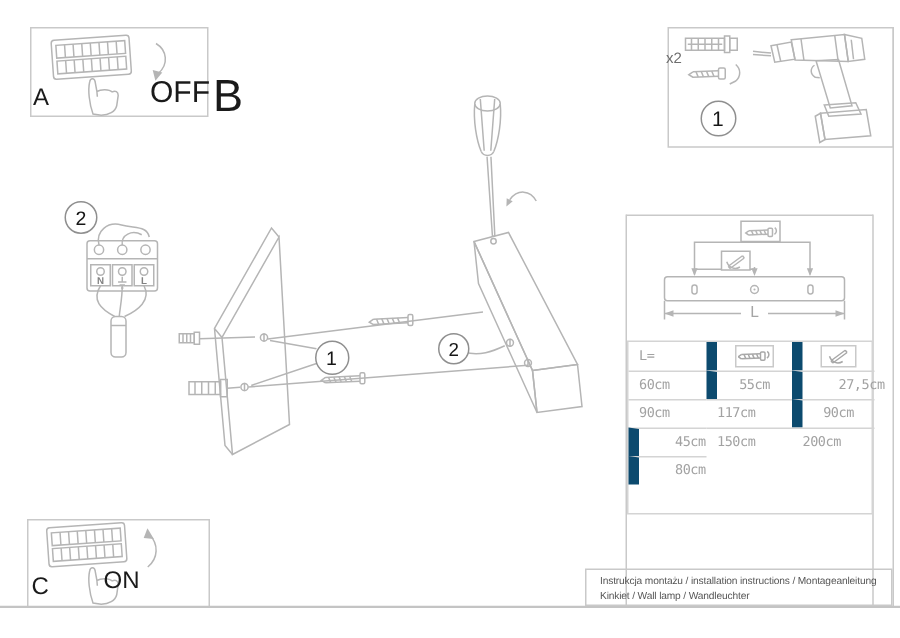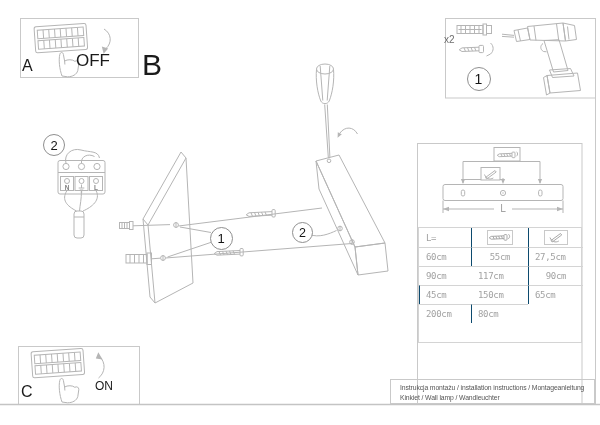--- a/index.html
+++ b/index.html
@@ -9,25 +9,25 @@
   .t{position:absolute;color:#1a1a1a;line-height:1;white-space:nowrap}
   .circle{position:absolute;border:1px solid #8f8f8f;border-radius:50%;background:#fff;
           display:flex;align-items:center;justify-content:center;color:#161616}
   .tiny{position:absolute;font-size:6.5px;font-weight:bold;color:#828282;width:10px;text-align:center;line-height:1}
   .dimL{position:absolute;left:494px;top:202.5px;width:18px;text-align:center;
         font-family:"DejaVu Sans Mono",monospace;font-size:10px;color:#a5a5a5;background:#fff}
   .spec{position:absolute;left:418px;top:227px;width:164px;height:116px;display:grid;
         grid-template-columns:52px 57px 55px;grid-template-rows:repeat(6,1fr);
         border:1px solid #d4d4d4;box-sizing:border-box;
         font-family:"DejaVu Sans Mono",monospace;font-size:9px;color:#a2a2a2;letter-spacing:-0.3px}
-  .spec>div{display:flex;align-items:center;border-left:1px solid #0c4a6e;border-top:1px solid #d4d4d4;box-sizing:border-box}
+  .spec>div{display:flex;align-items:center;border-left:7px solid #0c4a6e;border-top:1px solid #d4d4d4;box-sizing:border-box}
   .spec>div.r1{border-top:none}
   .spec>div.cl{border-left:none;justify-content:flex-start;padding-left:7px}
   .spec>div.cc{justify-content:center}
-  .spec>div.c3{justify-content:flex-start;padding-left:6px}
+  .spec>div.c3{justify-content:flex-start;padding-left:24px}
   .iconbox{border:1px solid #c9c9c9;background:#fff;display:flex;align-items:center;justify-content:center}
   .footerbox{position:absolute;left:390px;top:378.5px;width:205px;height:25px;border:1px solid #c9c9c9;
              box-sizing:border-box;padding:3.5px 0 0 9px;overflow:hidden;
              font-size:6.8px;line-height:9.5px;color:#565656;letter-spacing:-0.1px}
 </style>
 </head>
 <body>
 
 <div class="page">
 
@@ -216,24 +216,24 @@
           <path d="M1,5.5 C2.5,9.8 6.5,11 9.8,9"></path>
         </g>
         <path d="M443,200.5 V213 M563,200.5 V213 M443,209 H563"></path>
         <polygon points="443,209 449,206.8 449,211.2" fill="#b5b5b5" stroke="none"></polygon>
         <polygon points="563,209 557,206.8 557,211.2" fill="#b5b5b5" stroke="none"></polygon>
       </g>
     </g>
   </svg>
 
   <div class="t" style="left:22px;top:58px;font-size:16px">A</div>
-  <div class="t" style="left:76px;top:52px;font-size:17px">OFF</div>
+  <div class="t" style="left:100px;top:52px;font-size:20px">OFF</div>
   <div class="t" style="left:142px;top:50px;font-size:30px">B</div>
   <div class="t" style="left:21px;top:384px;font-size:16px">C</div>
-  <div class="t" style="left:95px;top:380px;font-size:12px">ON</div>
+  <div class="t" style="left:69px;top:380px;font-size:16px">ON</div>
 
   <div class="circle" style="left:43px;top:134px;width:20px;height:20px;font-size:13px">2</div>
   <div class="circle" style="left:466.5px;top:67px;width:22px;height:22px;font-size:14px">1</div>
   <div class="circle" style="left:209.5px;top:226.5px;width:21px;height:21px;font-size:13px">1</div>
   <div class="circle" style="left:292px;top:222px;width:19px;height:19px;font-size:12.5px">2</div>
 
   <div class="t" style="left:444px;top:34.5px;font-size:10px;color:#6e6e6e">x2</div>
 
   <div class="tiny" style="left:62px;top:185px">N</div>
   <div class="tiny" style="left:91px;top:185px">L</div>
@@ -265,21 +265,20 @@
     <div class="cc">55cm</div>
     <div class="c3">27,5cm</div>
 
     <div class="cl">90cm</div>
 
     <div class="cl">117cm</div>
     <div class="cc">90cm</div>
     <div class="c3">45cm</div>
 
     <div class="cl">150cm</div>
-    <div class="c3">65cm</div>
 
     <div class="cl">200cm</div>
     <div class="c3">80cm</div>
   </div>
 
   <div class="footerbox">
     <div>Instrukcja montażu / installation instructions / Montageanleitung</div>
     <div>Kinkiet / Wall lamp / Wandleuchter</div>
   </div>
 

